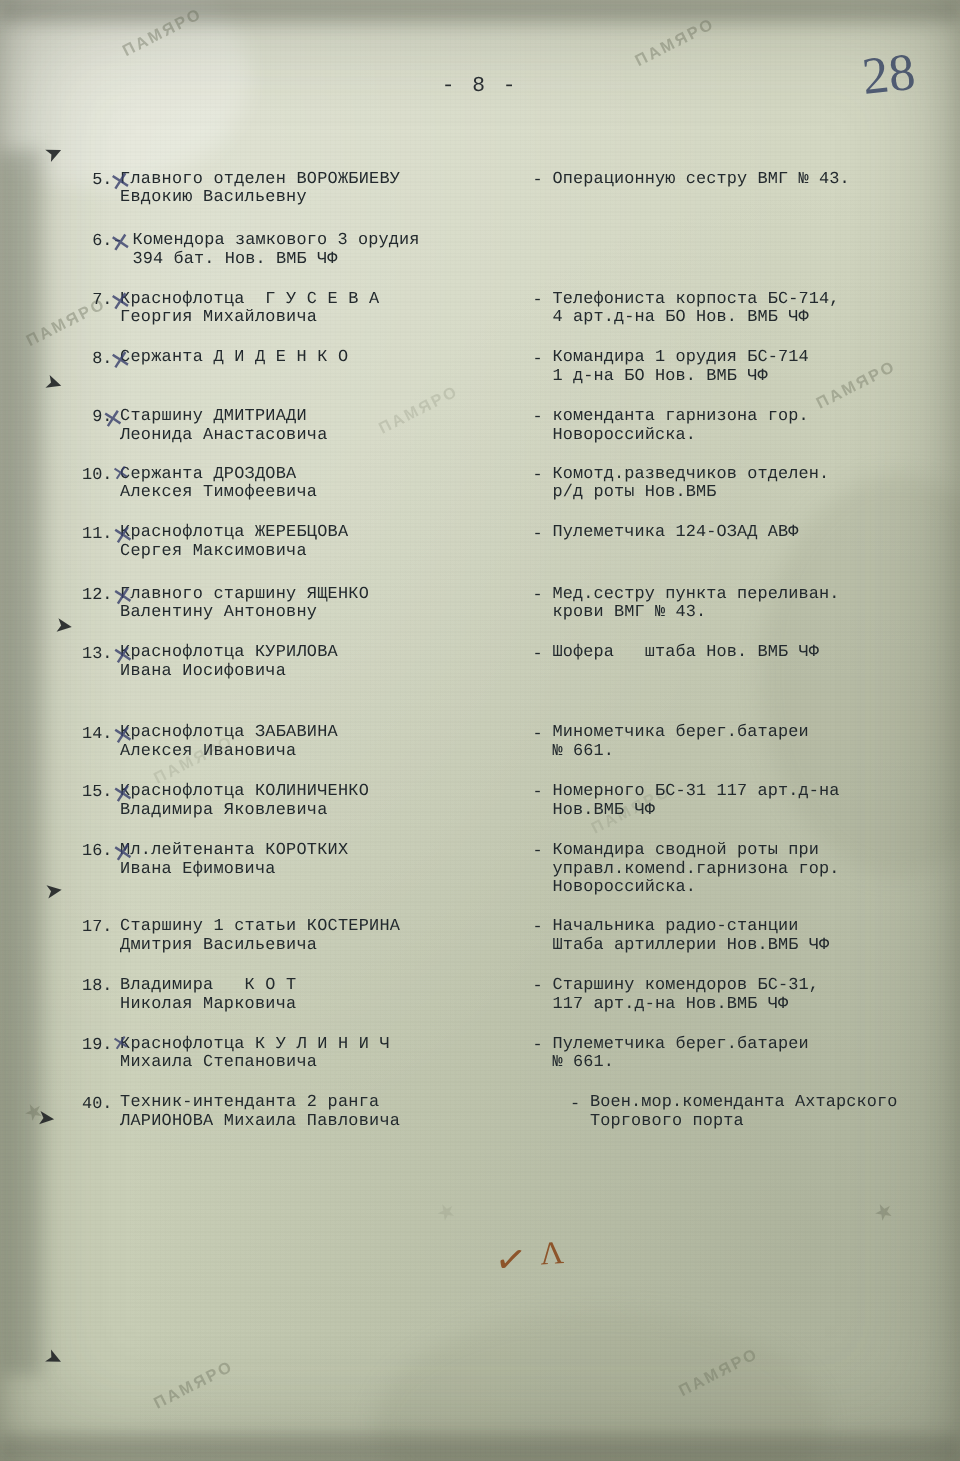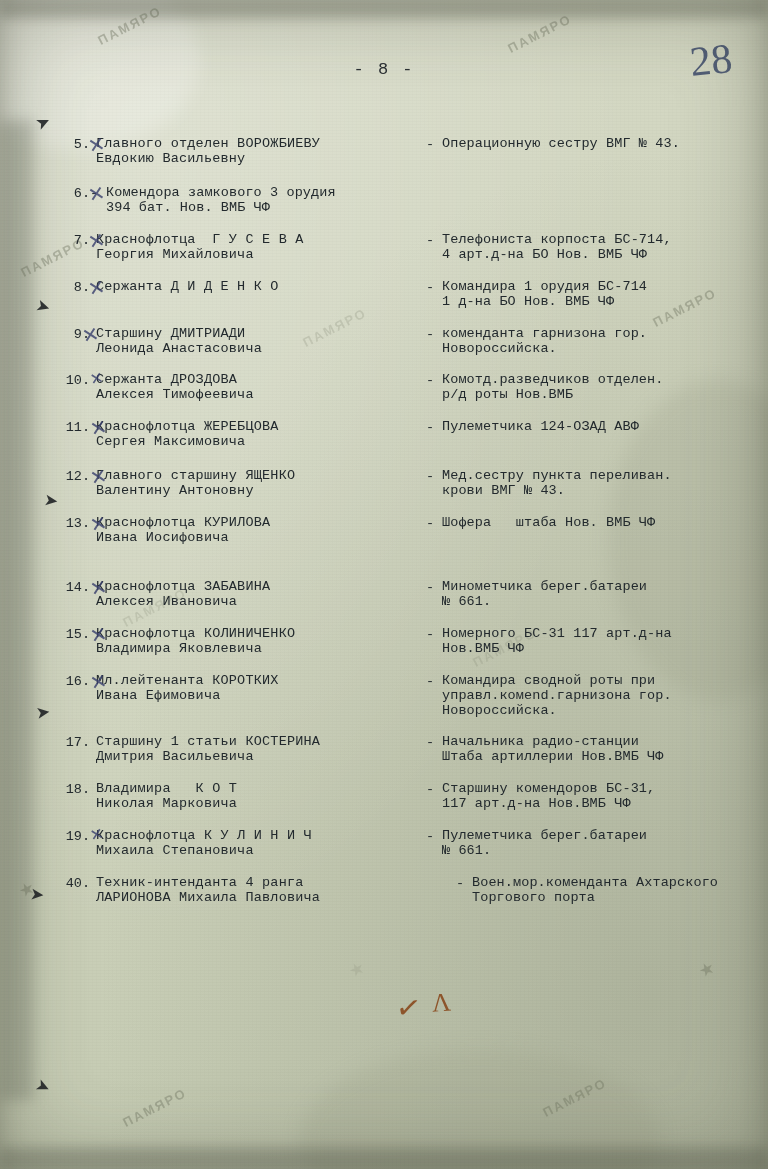--- a/index.html
+++ b/index.html
@@ -415,21 +415,21 @@
         <div class="l1">Пулеметчика берег.батареи</div>
         <div class="l2">№ 661.</div>
         <div class="l3"></div>
       </div>
       <div class="chk" style="left:30px; font-size:16px;">✕</div>
     </div>
 
     <div class="entry">
       <div class="num">40.</div>
       <div class="left" style="flex:0 0 360px; width:360px;">
-        <div class="l1">Техник-интенданта 4 ранга</div>
+        <div class="l1">Техник-интенданта 2 ранга</div>
         <div class="l2">ЛАРИОНОВА Михаила Павловича</div>
       </div>
       <div class="dash">-</div>
       <div class="right">
         <div class="l1">Воен.мор.коменданта Ахтарского</div>
         <div class="l2">Торгового порта</div>
         <div class="l3"></div>
       </div>
     </div>
 

